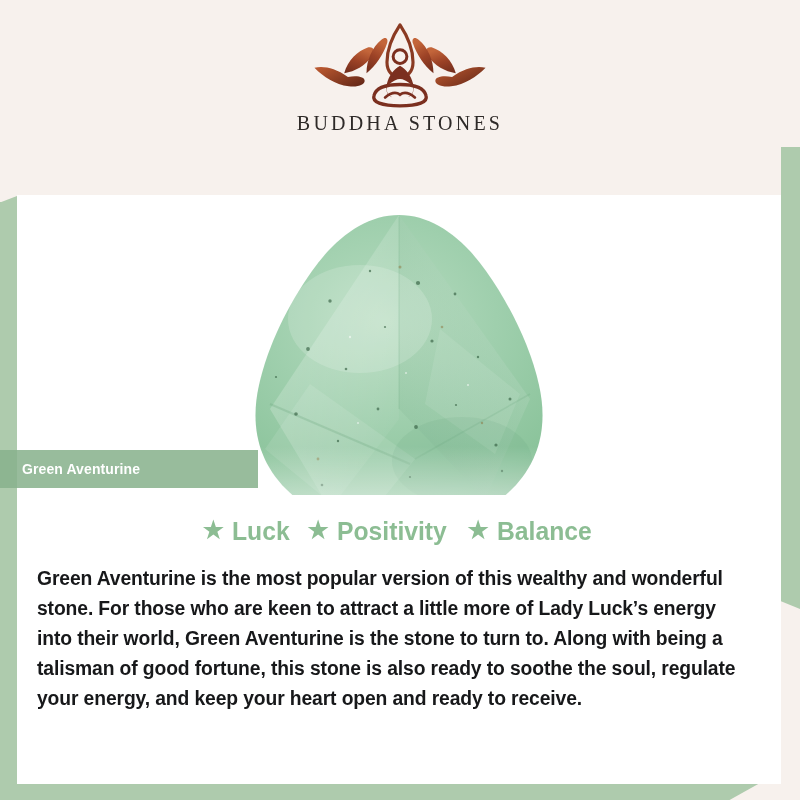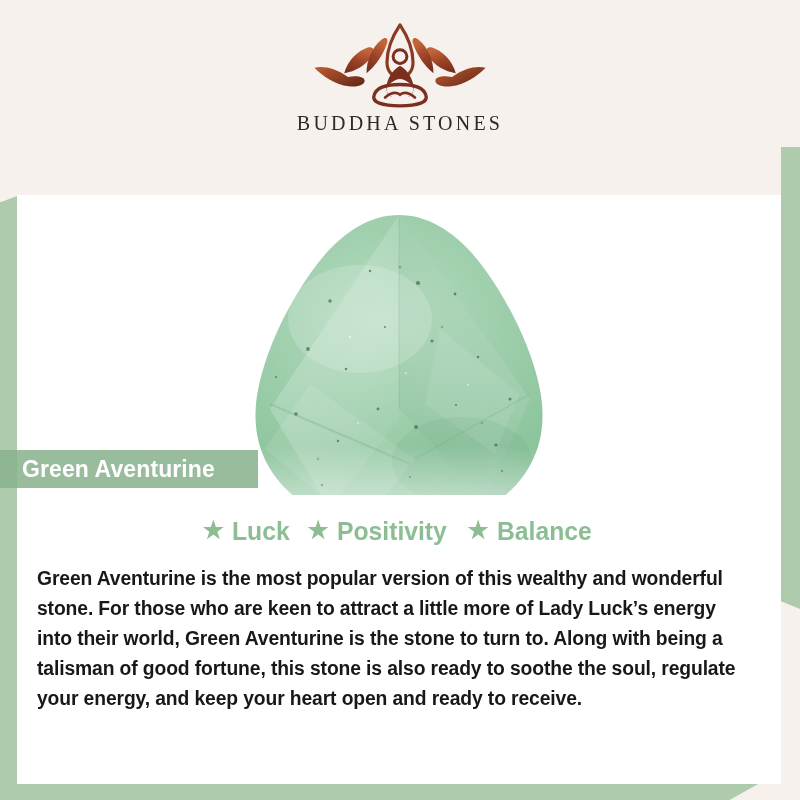--- a/index.html
+++ b/index.html
@@ -79,21 +79,21 @@
   }
   .stone svg{display:block;width:100%;height:100%;}
 
   
   .name-ribbon{
     position:absolute;left:0;top:450px;width:258px;height:38px;
     background:rgba(135,177,140,0.86);z-index:5;
     display:flex;align-items:center;
   }
   .name-ribbon .label{
-    margin-left:22px;color:#ffffff;font-size:23px;font-weight:700;
+    margin-left:22px;color:#ffffff;font-size:14px;font-weight:700;
     letter-spacing:0.1px;white-space:nowrap;
   }
 
   
   .content{
     position:absolute;left:17px;top:495px;width:764px;height:289px;
     background:#ffffff;z-index:2;
   }
   .benefits{
     position:absolute;left:0;top:22px;width:764px;

